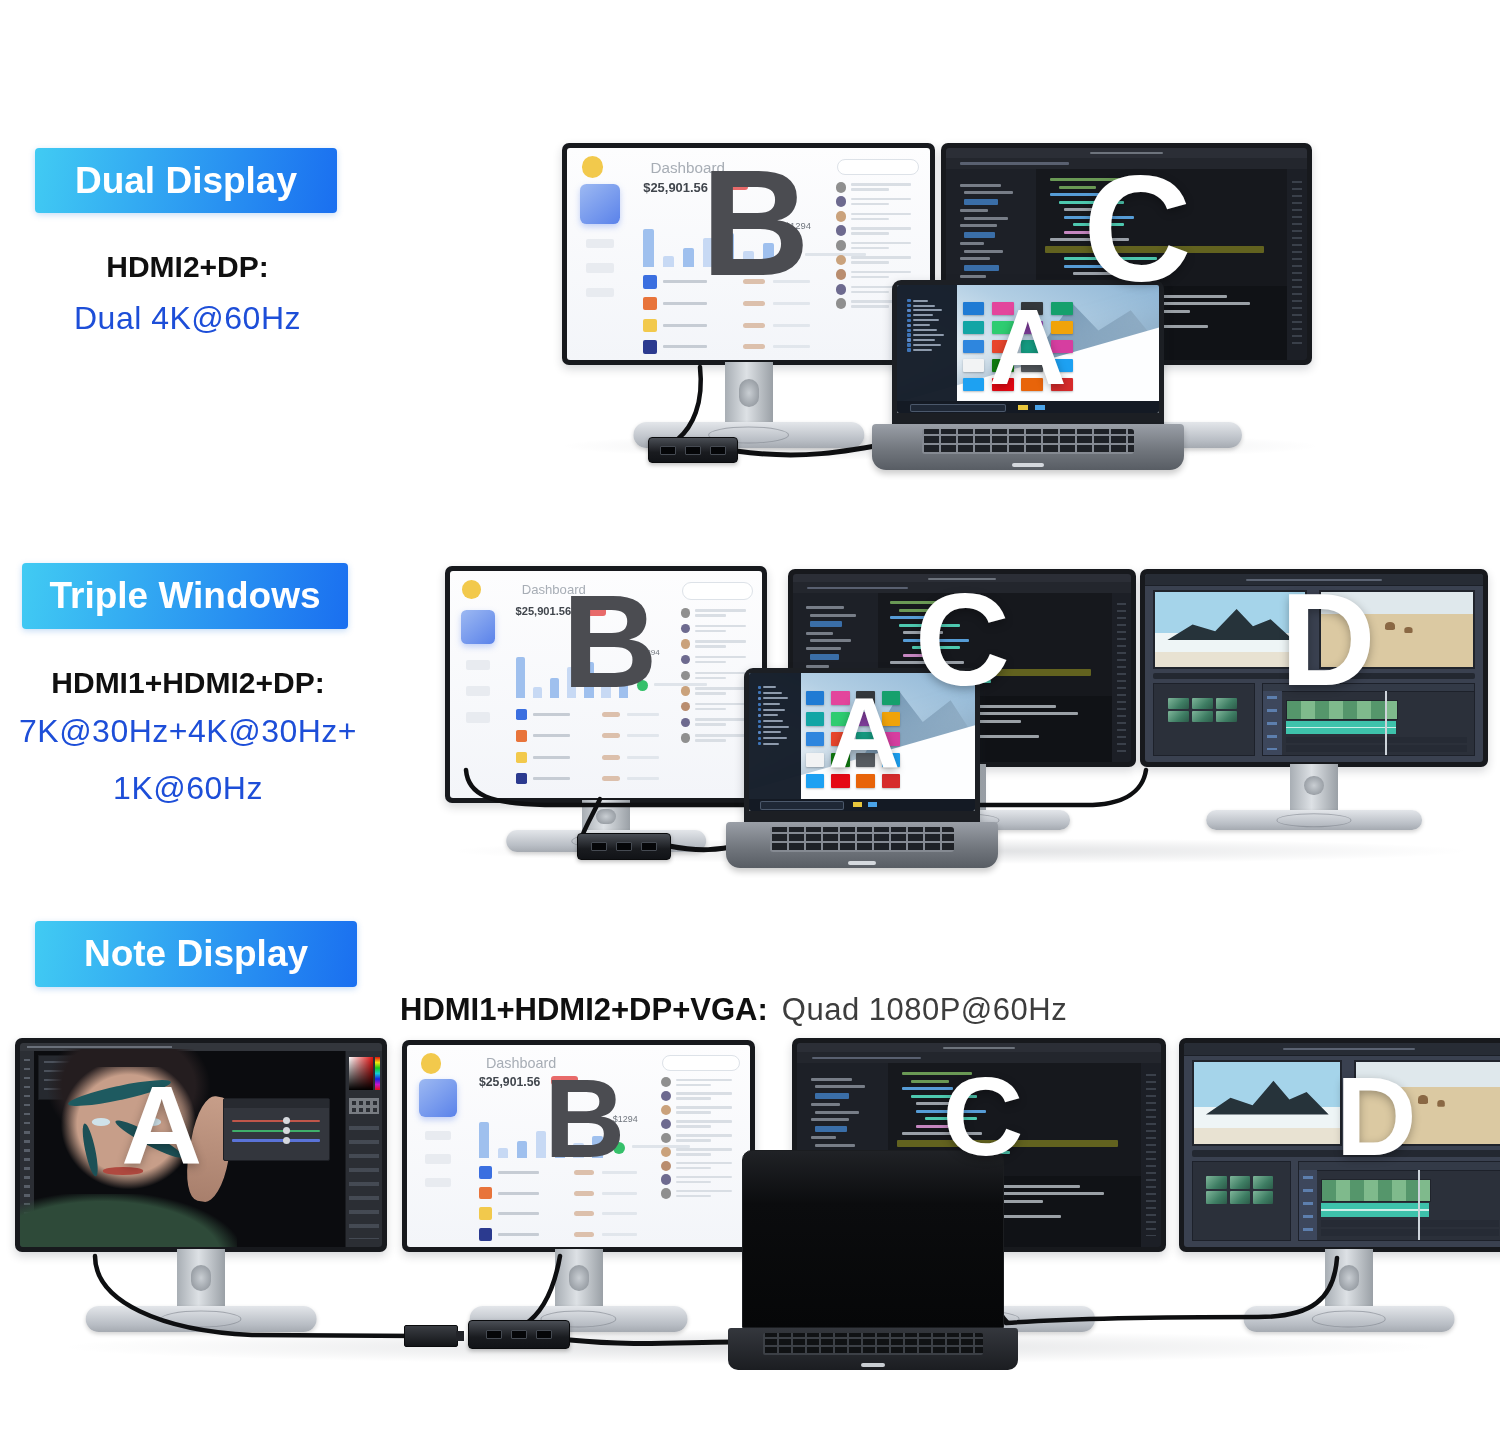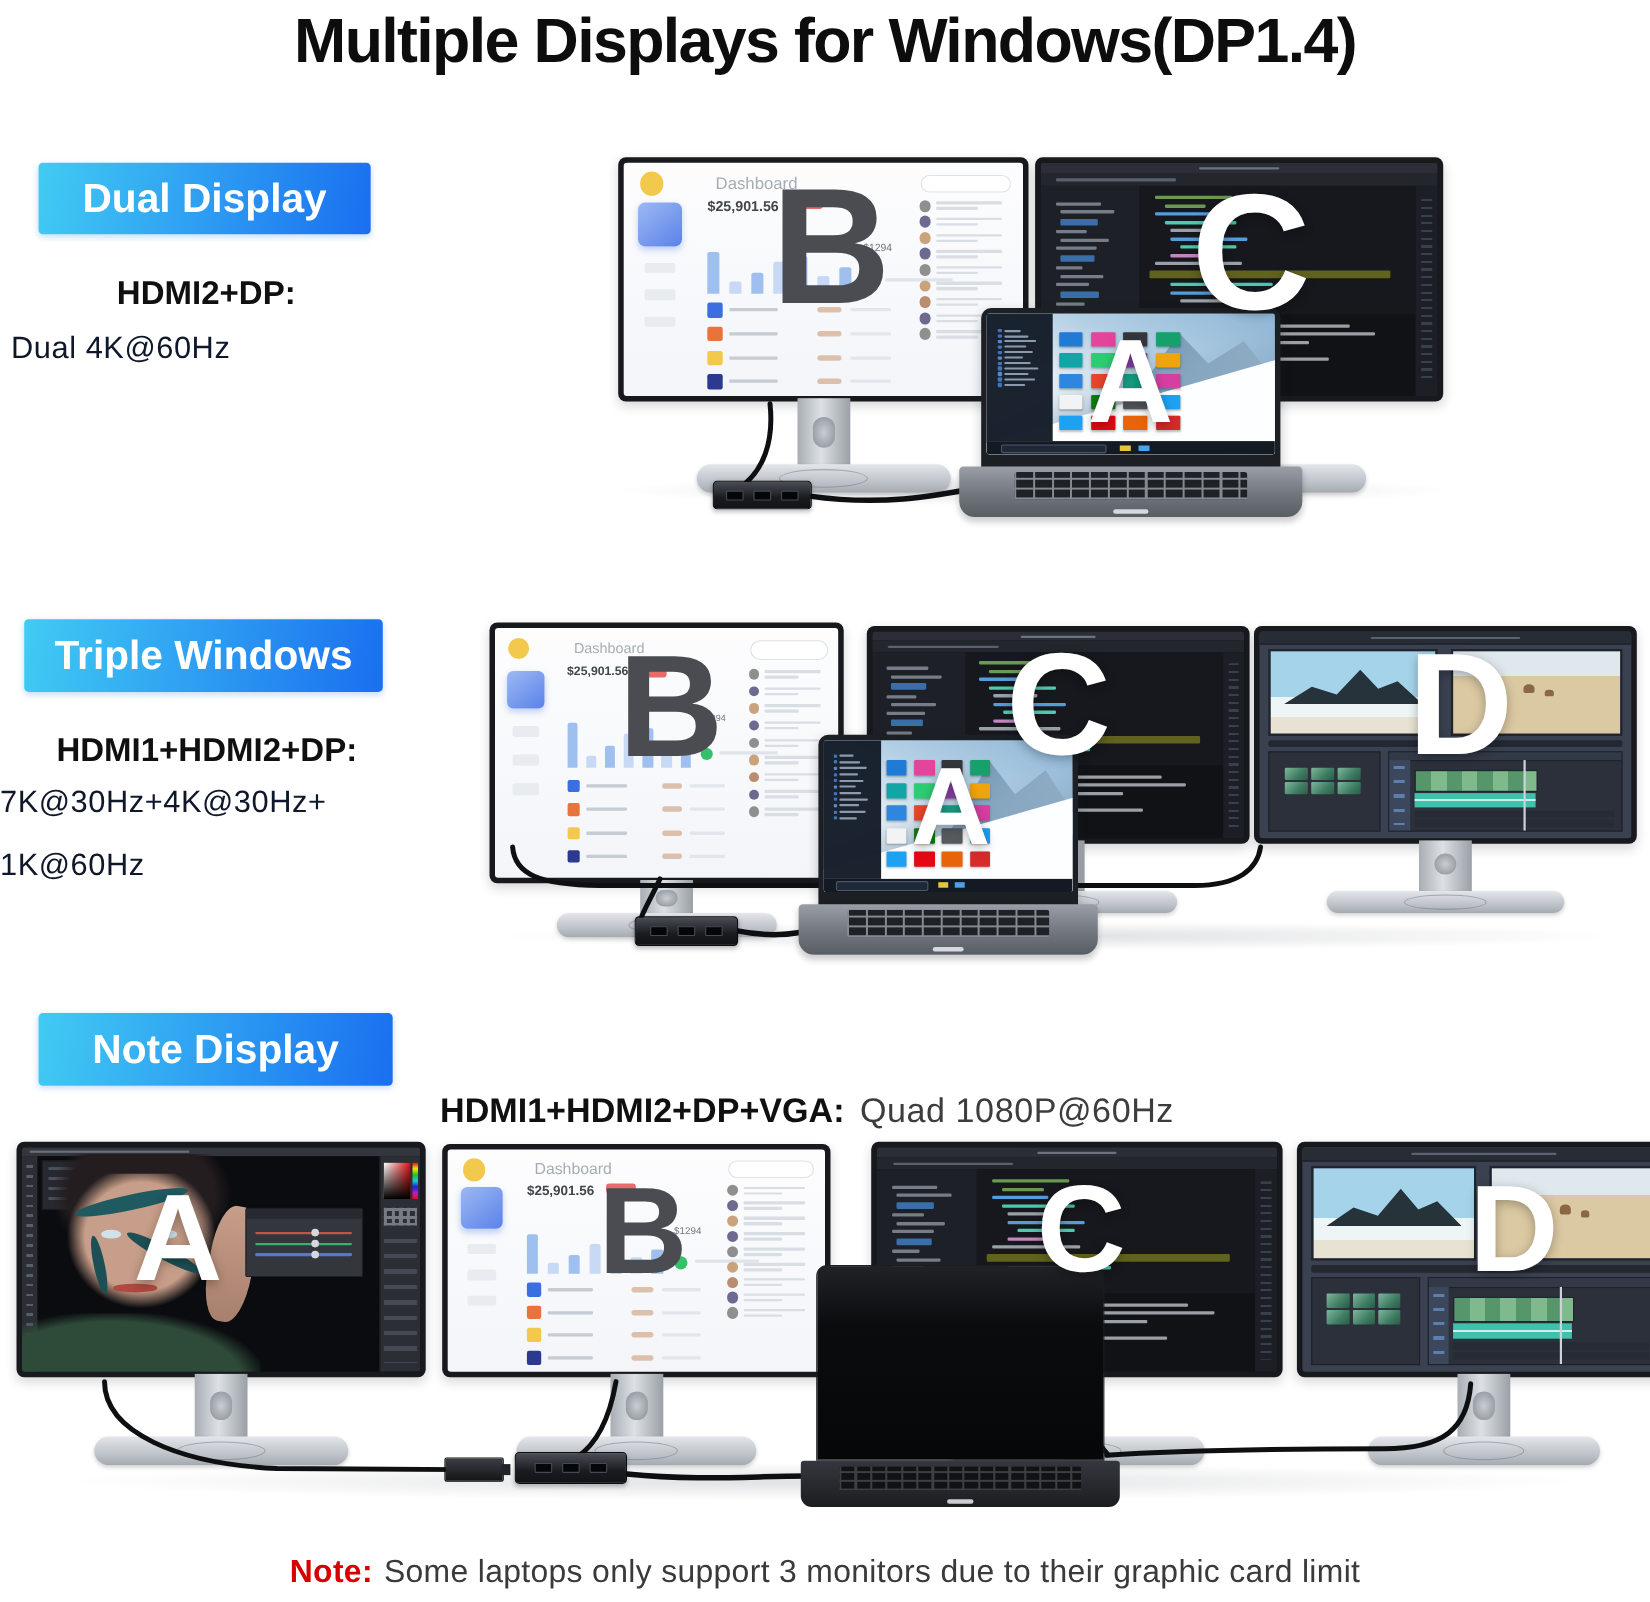--- a/index.html
+++ b/index.html
@@ -7,21 +7,21 @@
           font-family:"Liberation Sans",sans-serif;}
   .canvas i{display:block;font-style:normal;}
 
   
   .title{position:absolute;left:0;right:0;top:4px;text-align:center;font-size:57px;font-weight:800;
          letter-spacing:-1.5px;color:#0d0d0d;}
   .badge{position:absolute;display:flex;align-items:center;justify-content:center;color:#fff;
          font-weight:700;border-radius:4px;background:linear-gradient(100deg,#41CBF3 0%,#1A6FF0 100%);
          box-shadow:0 2px 6px rgba(30,120,220,.25);}
   .spec-bold{position:absolute;text-align:center;font-size:30px;font-weight:700;color:#101010;}
-  .spec-reg{position:absolute;font-size:28px;font-weight:400;color:#0f172a;letter-spacing:.5px;}
+  .spec-reg{position:absolute;text-align:center;font-size:32px;font-weight:400;color:#1d4ed8;letter-spacing:.5px;}
   .quadline{position:absolute;font-size:31px;color:#101010;}
   .quadline .b{font-weight:700;}
   .quadline .r{font-weight:400;color:#3d3d3d;margin-left:14px;letter-spacing:.5px;}
   .note{position:absolute;left:0;right:0;top:1413px;text-align:center;font-size:29px;color:#3a3a3a;letter-spacing:.3px;}
   .note .nlabel{color:#D60000;font-weight:700;margin-right:10px;}
 
   
   .mon{position:absolute;}
   .mon .frame{position:absolute;left:0;right:0;top:0;height:var(--sh);background:#17191d;border-radius:7px;
               padding:5px;box-sizing:border-box;box-shadow:0 4px 10px rgba(30,35,45,.18);}
@@ -200,21 +200,20 @@
         border:1px solid #0a0b0d;}
   .plug i{position:absolute;right:-7px;top:25%;width:8px;height:50%;background:#222429;}
   .cables{position:absolute;z-index:5;}
   .shd{position:absolute;background:radial-gradient(ellipse closest-side,rgba(45,52,65,.15),rgba(45,52,65,0));}
 </style>
 </head>
 <body>
 
 <div class="canvas">
 
-  <div class="title">Multiple Displays for Windows(DP1.4)</div>
 
   
   <div style="display:contents">
     <div class="badge" style="left:35px;top:148px;width:302px;height:65px;font-size:37px;">Dual Display</div>
     <div class="spec-bold" style="left:10px;top:250px;width:355px;">HDMI2+DP:</div>
     <div class="spec-reg" style="left:10px;top:300px;width:355px;">Dual 4K@60Hz</div>
 
     <div class="shd" style="left:560px;top:432px;width:760px;height:28px;"></div>
 
     
@@ -1091,17 +1090,14 @@
       </div>
 
     
     <div class="laptop" style="left:728px;top:1150px;width:290px;height:222px;">
       <div class="lap-lid" style="left:14px;right:14px;top:0;height:178px;"></div>
       <div class="deck3" style="left:0;right:0;top:178px;height:42px;"></div>
     </div>
   </div>
 
   
-  <div class="note">
-    <span class="nlabel">Note:</span><span>Some laptops only support 3 monitors due to their graphic card limit</span>
-  </div>
 
 </div>
 
 </body></html>

